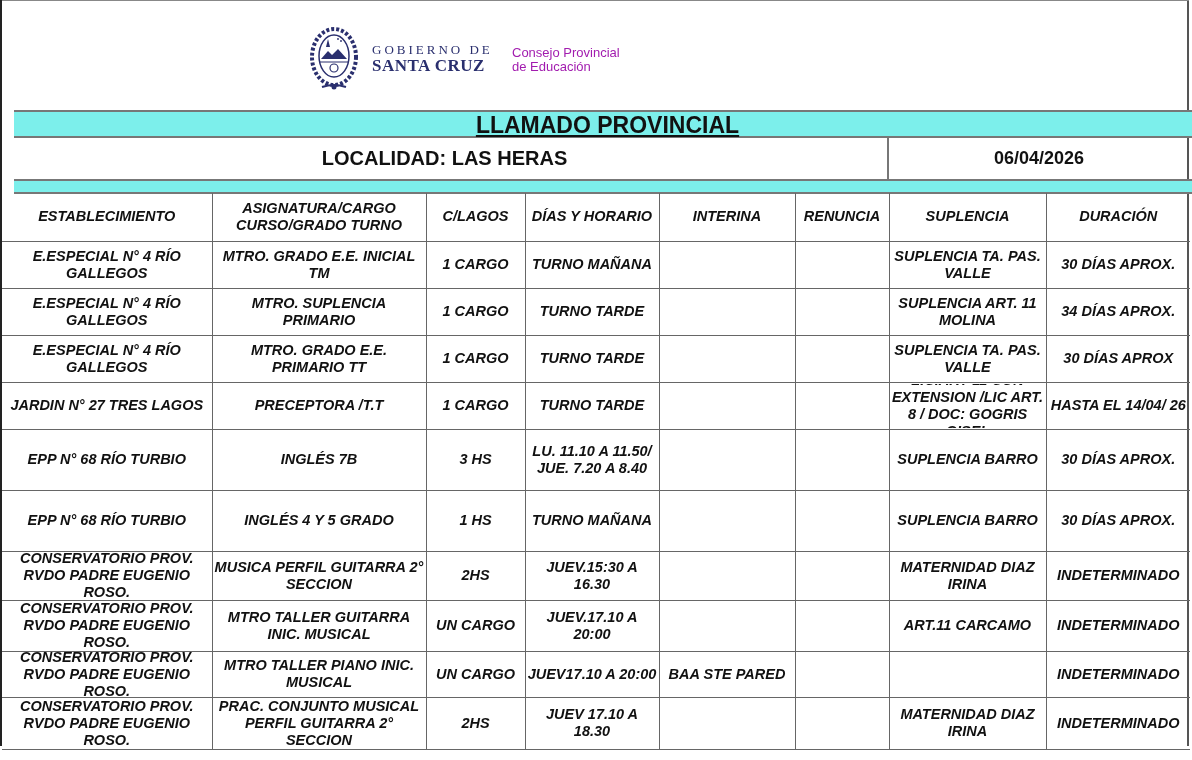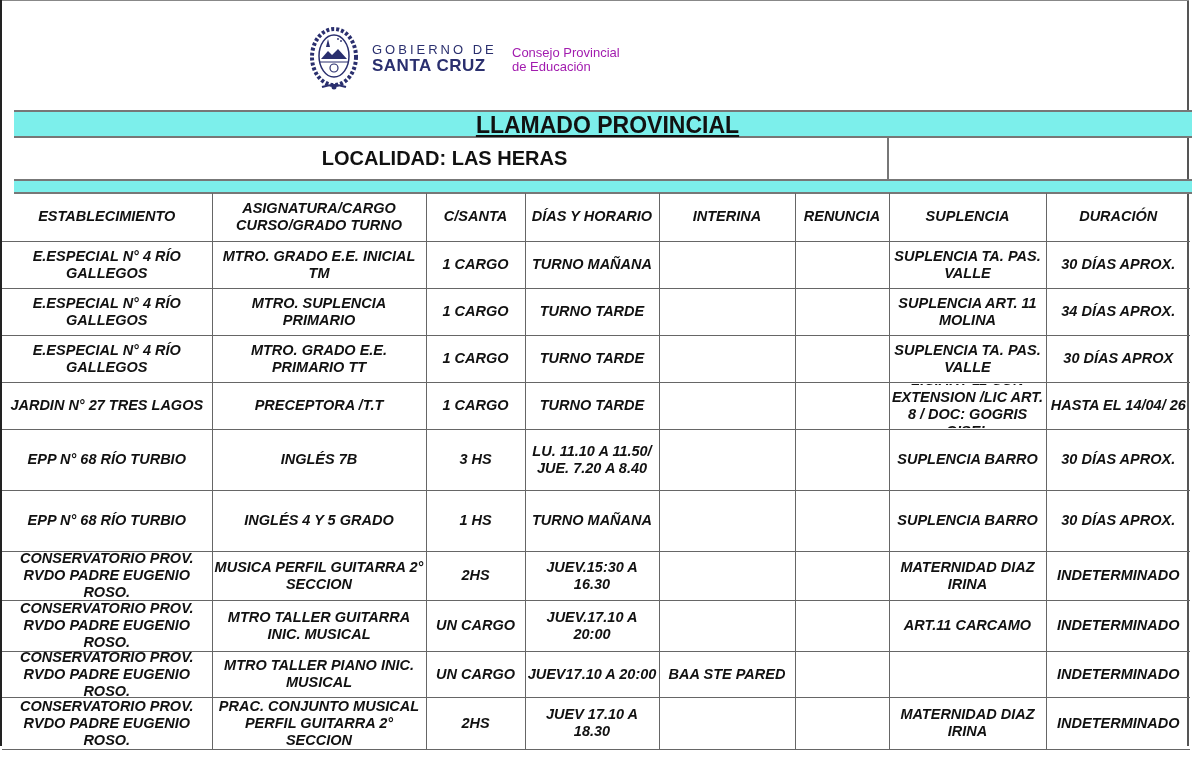--- a/index.html
+++ b/index.html
@@ -3,21 +3,21 @@
 <meta charset="utf-8">
 <style>
   * { box-sizing: border-box; margin: 0; padding: 0; }
   html, body { width: 1192px; height: 760px; background: #ffffff; overflow: hidden; }
   body { font-family: "Liberation Sans", sans-serif; color: #111111; position: relative; }
 
   .sheet { position: absolute; left: 0; top: 0; width: 1189px; height: 746px; border-left: 2px solid #222; border-right: 2px solid #555; }
 
   .logo-area { position: absolute; left: 0; top: 0; width: 1187px; height: 110px; border-top: 1px solid #888; }
   .logo { position: absolute; left: 306px; top: 24px; width: 52px; height: 68px; }
-  .gov { position: absolute; left: 370px; top: 42px; color: #2a2f6e; }
+  .gov { position: absolute; left: 370px; top: 42px; color: #2a2f6e; font-family: Liberation Serif, serif; }
   .gov-top { font-size: 13px; letter-spacing: 3px; line-height: 14px; }
   .gov-bottom { font-size: 17px; font-weight: bold; line-height: 18px; letter-spacing: 0.5px; }
   .cpe { position: absolute; left: 510px; top: 45px; color: #a21caf; font-size: 13px; line-height: 14px; }
 
   .band { position: absolute; left: 12px; width: 1187px; background: #7cefeb; border-top: 2px solid #777; border-bottom: 2px solid #777; }
   .band-title { top: 110px; height: 28px; text-align: center; }
   .band-title span { font-size: 23px; font-weight: bold; text-decoration: underline; line-height: 26px; }
   .band-thin { top: 179px; height: 15px; }
 
   .loc-row { position: absolute; left: 0; top: 138px; width: 1187px; height: 41px; }
@@ -61,40 +61,41 @@
       <div>de Educación</div>
     </div>
   </div>
 
   <div class="band band-title">
     <span>LLAMADO PROVINCIAL</span>
   </div>
 
   <div class="loc-row">
     <div class="loc-cell loc-left">LOCALIDAD: LAS HERAS</div>
+    <div class="loc-cell loc-right">06/04/2026</div>
   </div>
 
   <div class="band band-thin"></div>
 
   <table class="grid">
     <colgroup>
       <col style="width:210px">
         <col style="width:214px">
         <col style="width:99px">
         <col style="width:134px">
       <col style="width:136px">
         <col style="width:94px">
         <col style="width:157px">
         <col style="width:144px">
     </colgroup>
     <thead>
       <tr>
         <th>ESTABLECIMIENTO</th>
         <th>ASIGNATURA/CARGO CURSO/GRADO TURNO</th>
-        <th>C/SANTA</th>
+        <th>C/LAGOS</th>
         <th>DÍAS Y HORARIO</th>
         <th>INTERINA</th>
         <th>RENUNCIA</th>
         <th>SUPLENCIA</th>
         <th>DURACIÓN</th>
       </tr>
     </thead>
     <tbody>
       <tr style="height:47px">
         <td>E.ESPECIAL N° 4 RÍO GALLEGOS</td>

